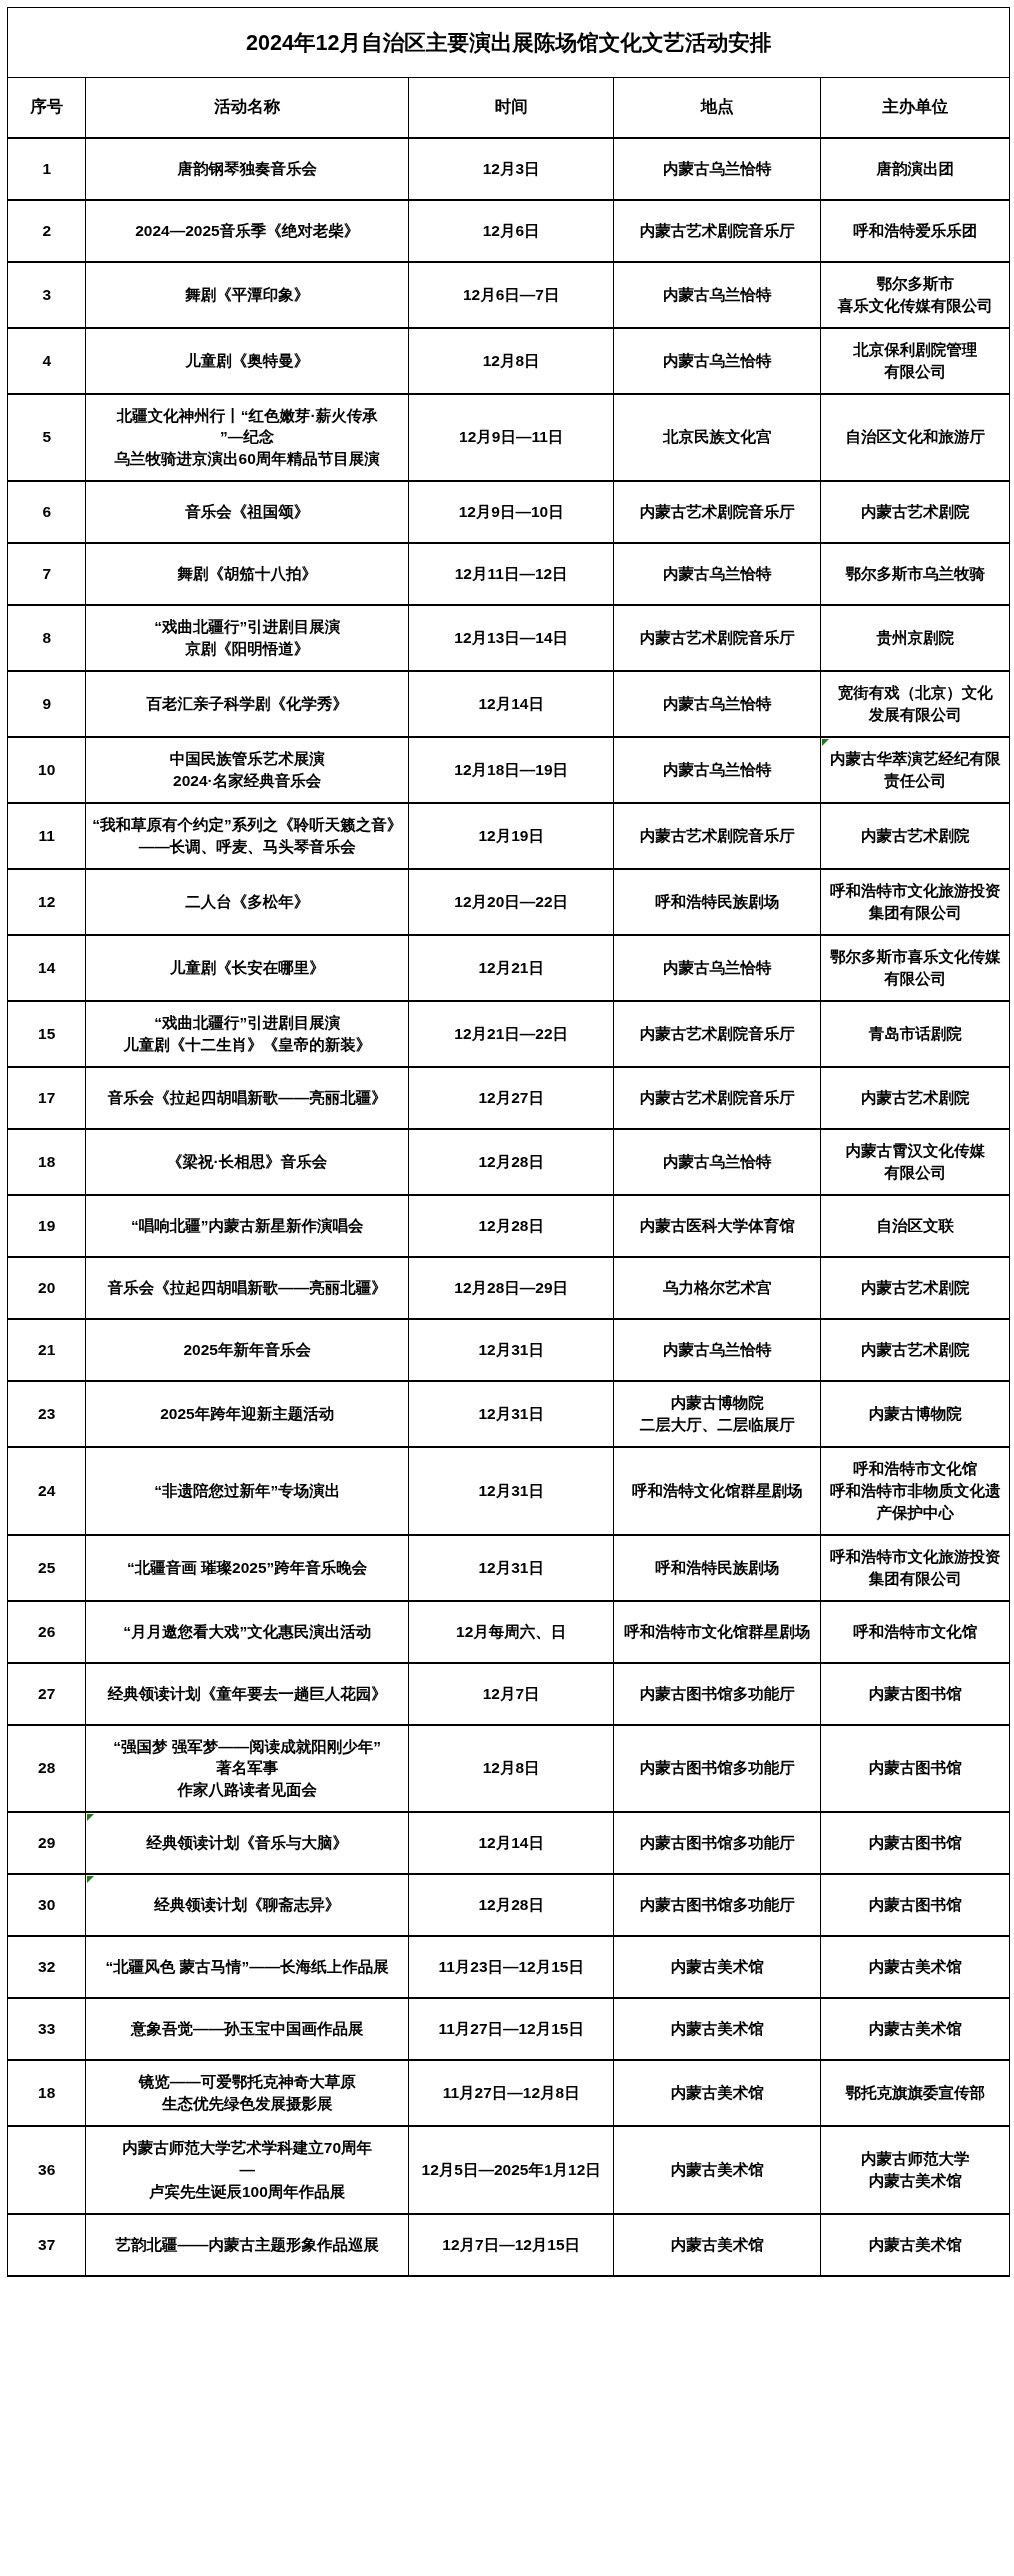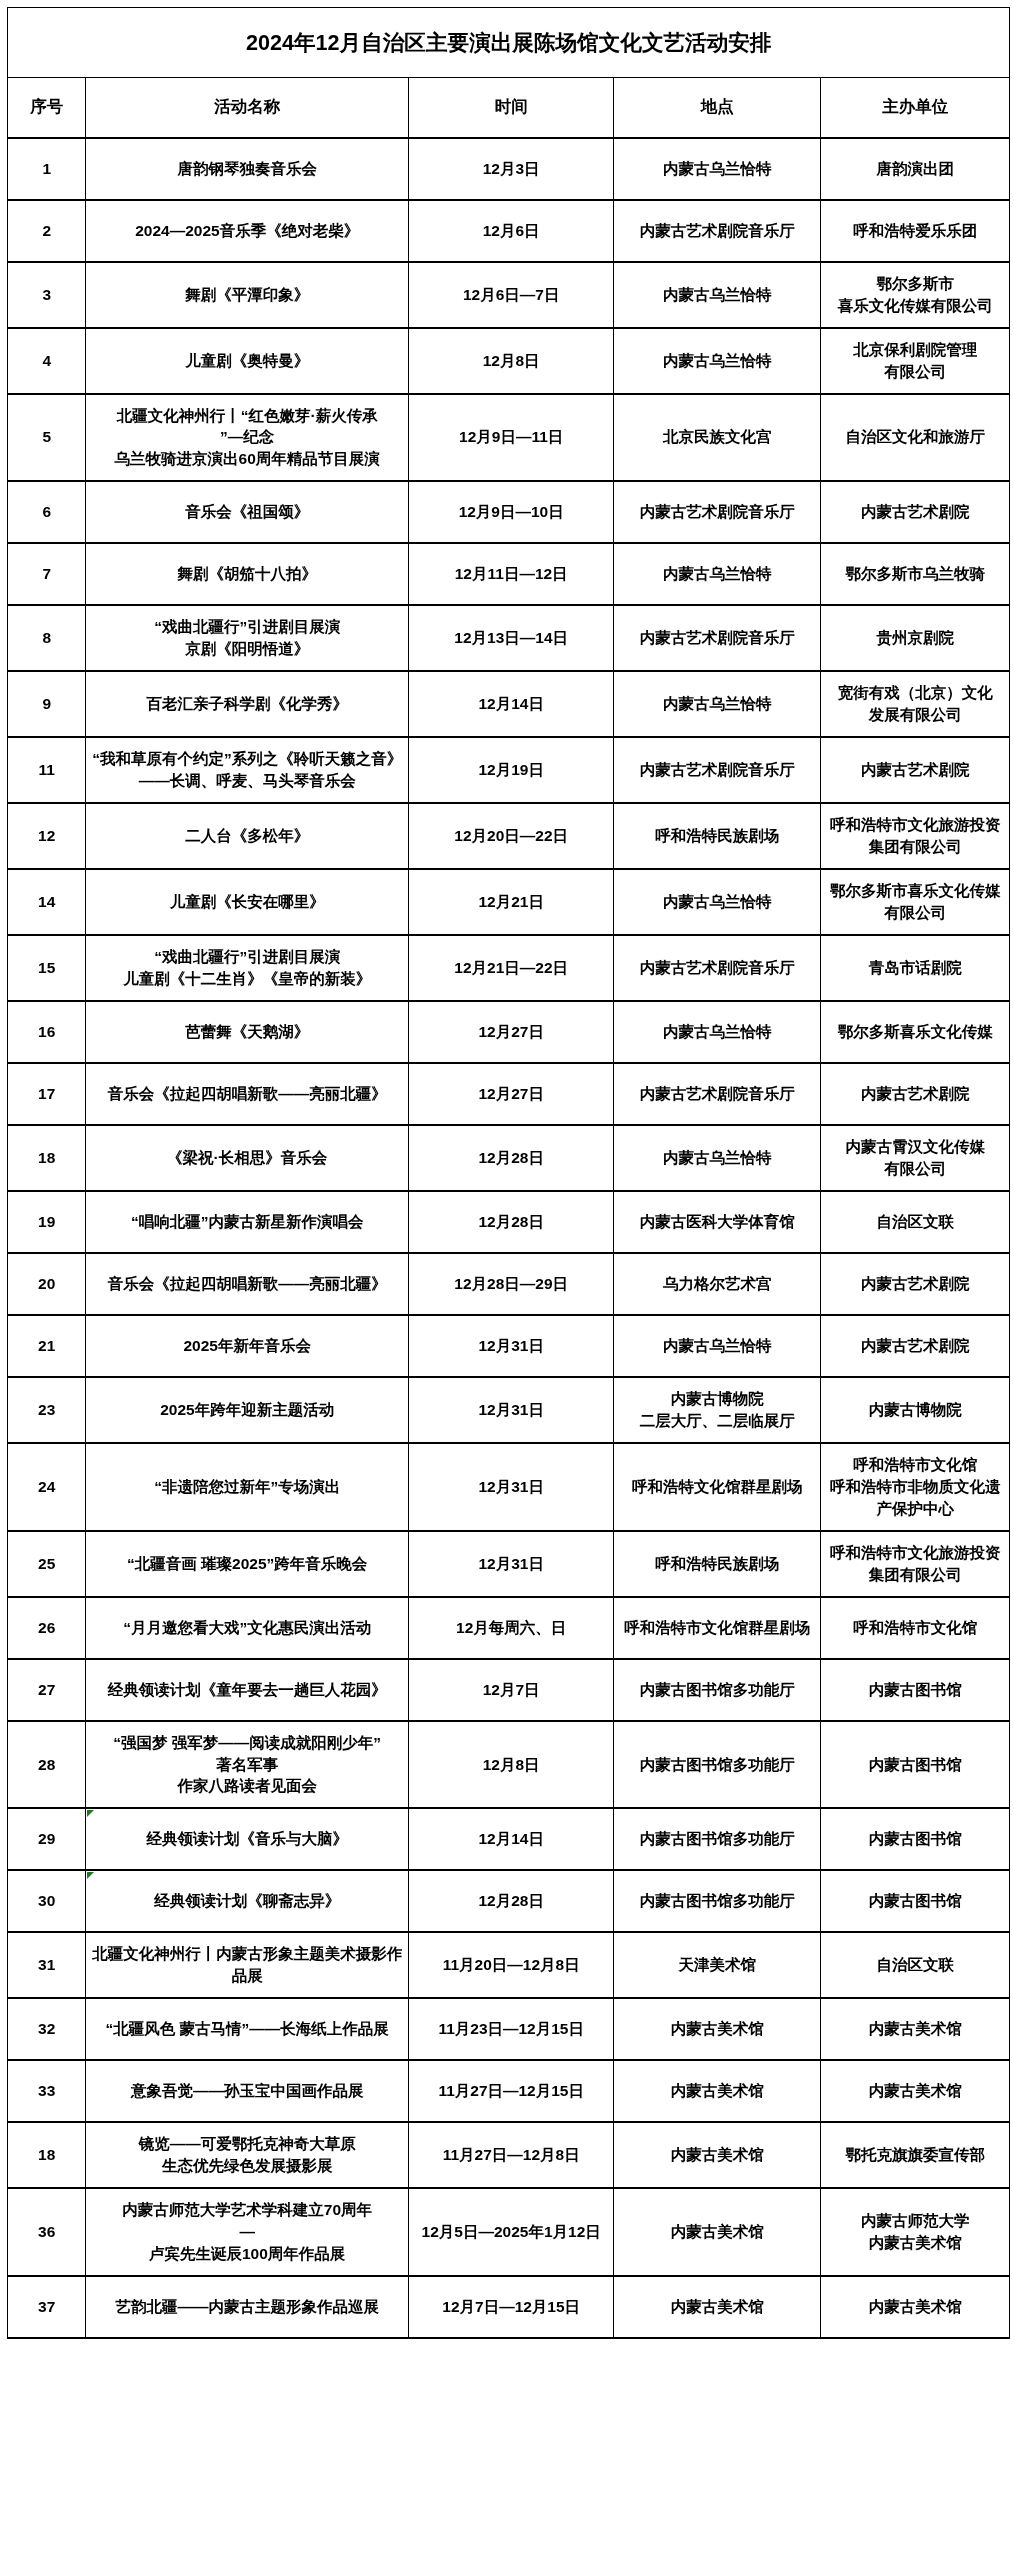--- a/index.html
+++ b/index.html
@@ -164,20 +164,29 @@
         </tr>
         <tr>
           <td class="cell-no">9</td>
           <td class="cell-name">百老汇亲子科学剧《化学秀》</td>
           <td class="cell-time">12月14日</td>
           <td class="cell-place">内蒙古乌兰恰特</td>
           <td class="cell-organizer">宽街有戏（北京）文化
 发展有限公司</td>
         </tr>
         <tr>
+          <td class="cell-no">10</td>
+          <td class="cell-name">中国民族管乐艺术展演
+2024·名家经典音乐会</td>
+          <td class="cell-time">12月18日—19日</td>
+          <td class="cell-place">内蒙古乌兰恰特</td>
+          <td class="cell-organizer">内蒙古华萃演艺经纪有限
+责任公司<span class="flag" style="border-top-color: rgb(31, 122, 31);"></span></td>
+        </tr>
+        <tr>
           <td class="cell-no">11</td>
           <td class="cell-name">“我和草原有个约定”系列之《聆听天籁之音》——长调、呼麦、马头琴音乐会</td>
           <td class="cell-time">12月19日</td>
           <td class="cell-place">内蒙古艺术剧院音乐厅</td>
           <td class="cell-organizer">内蒙古艺术剧院</td>
         </tr>
         <tr>
           <td class="cell-no">12</td>
           <td class="cell-name">二人台《多松年》</td>
           <td class="cell-time">12月20日—22日</td>
@@ -193,27 +202,20 @@
           <td class="cell-organizer">鄂尔多斯市喜乐文化传媒
 有限公司</td>
         </tr>
         <tr>
           <td class="cell-no">15</td>
           <td class="cell-name">“戏曲北疆行”引进剧目展演
 儿童剧《十二生肖》《皇帝的新装》</td>
           <td class="cell-time">12月21日—22日</td>
           <td class="cell-place">内蒙古艺术剧院音乐厅</td>
           <td class="cell-organizer">青岛市话剧院</td>
-        </tr>
-        <tr>
-          <td class="cell-no">16</td>
-          <td class="cell-name">芭蕾舞《天鹅湖》</td>
-          <td class="cell-time">12月27日</td>
-          <td class="cell-place">内蒙古乌兰恰特</td>
-          <td class="cell-organizer">鄂尔多斯喜乐文化传媒</td>
         </tr>
         <tr>
           <td class="cell-no">17</td>
           <td class="cell-name">音乐会《拉起四胡唱新歌——亮丽北疆》</td>
           <td class="cell-time">12月27日</td>
           <td class="cell-place">内蒙古艺术剧院音乐厅</td>
           <td class="cell-organizer">内蒙古艺术剧院</td>
         </tr>
         <tr>
           <td class="cell-no">18</td>
@@ -299,27 +301,20 @@
           <td class="cell-organizer">内蒙古图书馆</td>
         </tr>
         <tr>
           <td class="cell-no">30</td>
           <td class="cell-name">经典领读计划《聊斋志异》<span class="flag" style="border-top-color: rgb(31, 122, 31);"></span></td>
           <td class="cell-time">12月28日</td>
           <td class="cell-place">内蒙古图书馆多功能厅</td>
           <td class="cell-organizer">内蒙古图书馆</td>
         </tr>
         <tr>
-          <td class="cell-no">31</td>
-          <td class="cell-name">北疆文化神州行丨内蒙古形象主题美术摄影作品展</td>
-          <td class="cell-time">11月20日—12月8日</td>
-          <td class="cell-place">天津美术馆</td>
-          <td class="cell-organizer">自治区文联</td>
-        </tr>
-        <tr>
           <td class="cell-no">32</td>
           <td class="cell-name">“北疆风色 蒙古马情”——长海纸上作品展</td>
           <td class="cell-time">11月23日—12月15日</td>
           <td class="cell-place">内蒙古美术馆</td>
           <td class="cell-organizer">内蒙古美术馆</td>
         </tr>
         <tr>
           <td class="cell-no">33</td>
           <td class="cell-name">意象吾觉——孙玉宝中国画作品展</td>
           <td class="cell-time">11月27日—12月15日</td>

